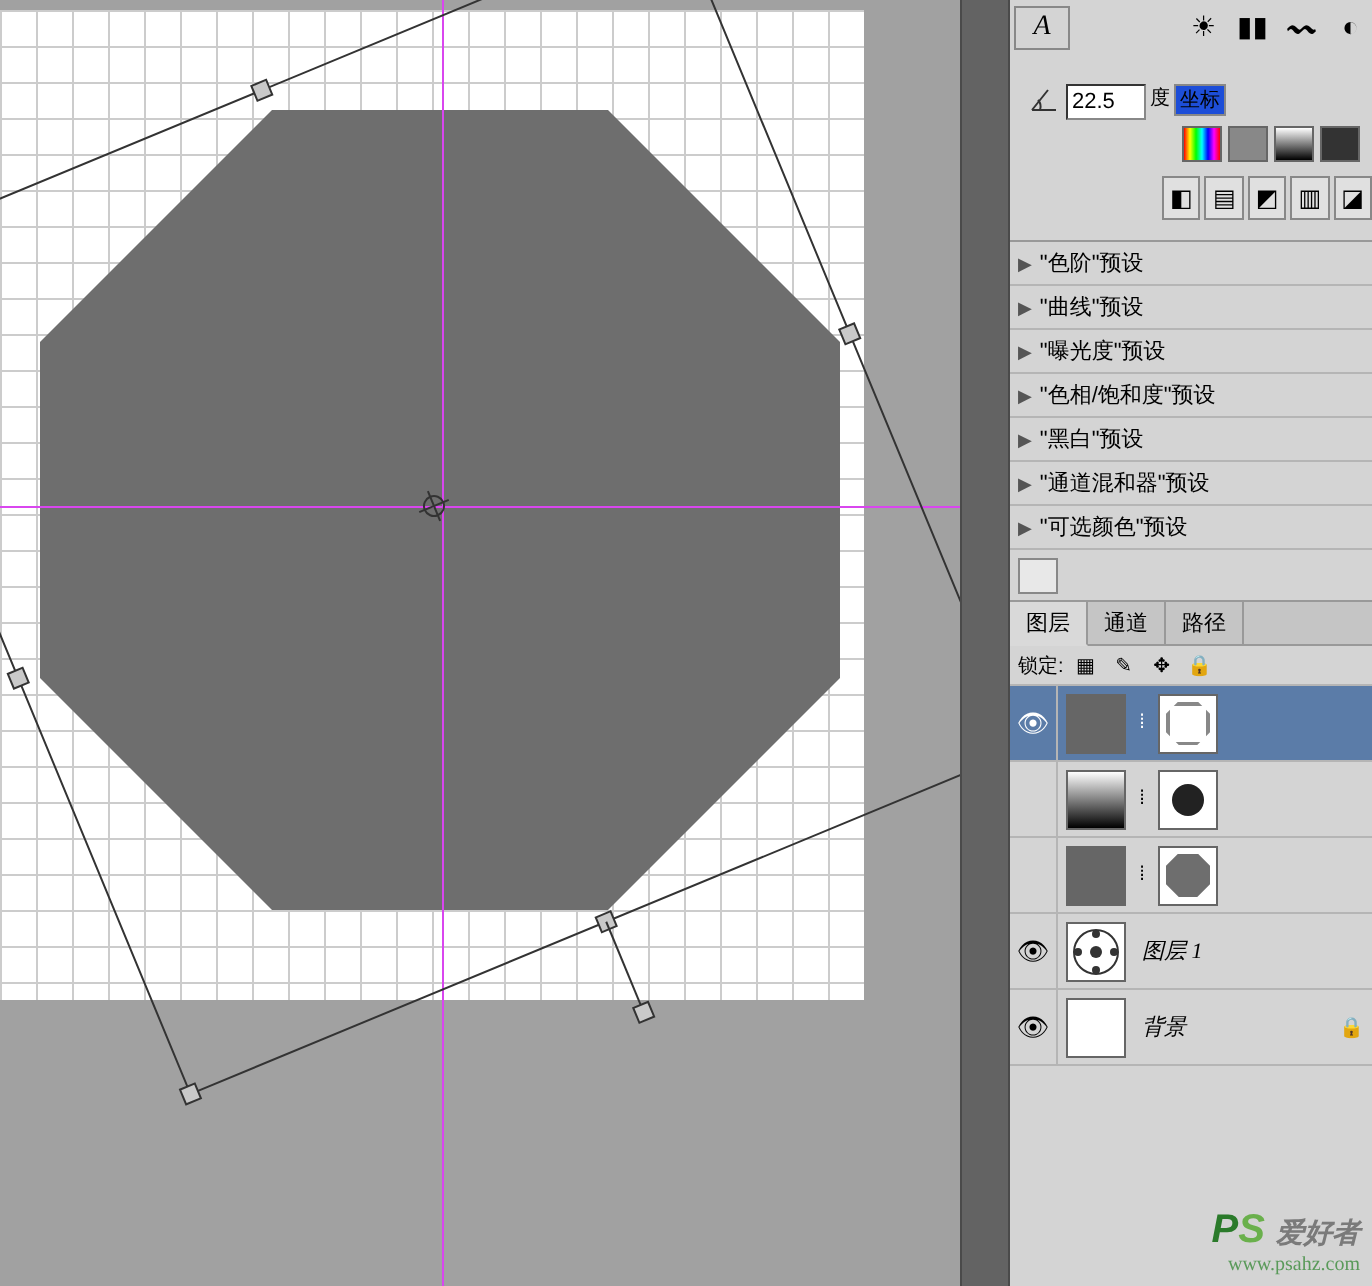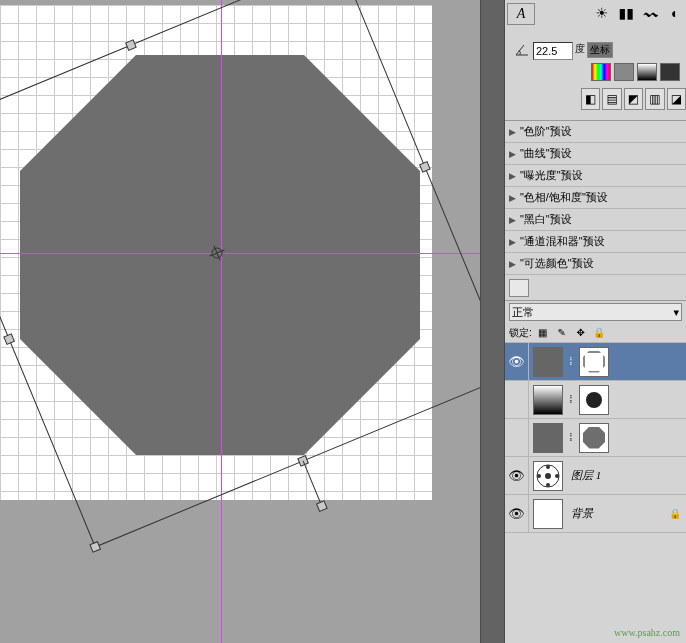--- a/index.html
+++ b/index.html
@@ -25,21 +25,21 @@
 
 .char-icon { position: absolute; top: 3px; left: 2px; width: 28px; height: 22px; border: 1px solid #888; background: #d4d4d4; display: flex; align-items: center; justify-content: center; font-size: 14px; font-style: italic; font-family: serif; }
 
 .top-icons { position: absolute; top: 0; left: 86px; right: 0; height: 26px; display: flex; gap: 3px; align-items: center; }
 .top-icons div { width: 22px; height: 20px; display: flex; align-items: center; justify-content: center; font-size: 14px; }
 
 .angle-row { position: absolute; top: 40px; left: 4px; width: 100%; padding: 2px 4px; display: flex; gap: 2px; font-size: 11px; }
 .angle-icon { width: 18px; height: 16px; display: flex; align-items: center; justify-content: center; }
 .angle-input { width: 40px; height: 18px; border: 1px inset #888; background: #fff; font-size: 11px; padding: 0 2px; }
 .deg { font-size: 10px; }
-.coord-btn { height: 16px; padding: 0 2px; border: 1px solid #888; background: #737373; font-size: 10px; }
+.coord-btn { height: 16px; padding: 0 2px; border: 1px solid #888; background: #1d4ed8; font-size: 10px; }
 
 .sw-row { position: absolute; top: 60px; left: 86px; right: 0; height: 24px; display: flex; gap: 3px; align-items: center; }
 .sw-row .sw { width: 20px; height: 18px; border: 1px solid #666; }
 
 .adj-icons { position: absolute; top: 88px; left: 76px; right: 0; display: flex; gap: 2px; }
 .adj-icons .ai { width: 22px; height: 22px; border: 1px solid #888; background: #e0e0e0; display:flex; align-items:center; justify-content:center; font-size:12px; }
 
 .presets { position: absolute; top: 120px; left: 0; right: 0; border-top: 1px solid #999; }
 .preset-row { height: 22px; border-bottom: 1px solid #b5b5b5; display: flex; align-items: center; padding: 0 4px; font-size: 11px; background: #d4d4d4; gap: 4px; }
 .preset-row .tri { font-size: 9px; color: #555; }
@@ -177,27 +177,26 @@
       </div>
     <div class="preset-row">
         <span class="tri">▶</span>
         <span>"可选颜色"预设</span>
       </div>
 
     <div class="mid-bar">
       <div class="bi"></div>
     </div>
 
-
-    <div class="blend-row">
-      <div class="blend-sel">
-        <span>正常</span>
-        <span>▾</span>
-      </div>
-    </div>
+    <div class="tabs">
+      <div class="tab active">图层</div>
+      <div class="tab">通道</div>
+      <div class="tab">路径</div>
+    </div>
+
 
     <div class="lock-row">
       <span>锁定:</span>
       <span class="li">▦</span>
       <span class="li">✎</span>
       <span class="li">✥</span>
       <span class="li">🔒</span>
     </div>
 
     <div class="layers">
@@ -267,14 +266,15 @@
         </div>
         <span class="lname">背景</span>
         <span class="lock-ic">🔒</span>
       </div>
 
     </div>
   </div>
 </div>
 
 <div class="watermark">
+  <div class="ps"><span class="p">P</span><span class="s">S</span> <span class="cn">爱好者</span></div>
   <div class="url">www.psahz.com</div>
 </div>
 
 </body></html>

